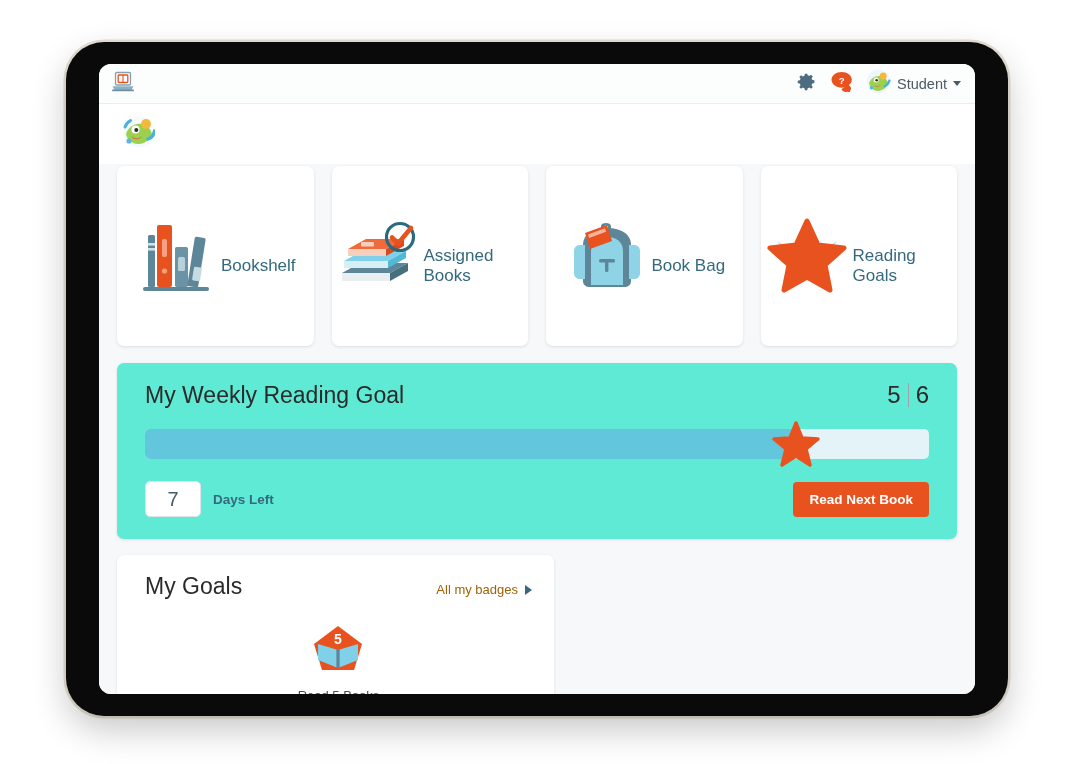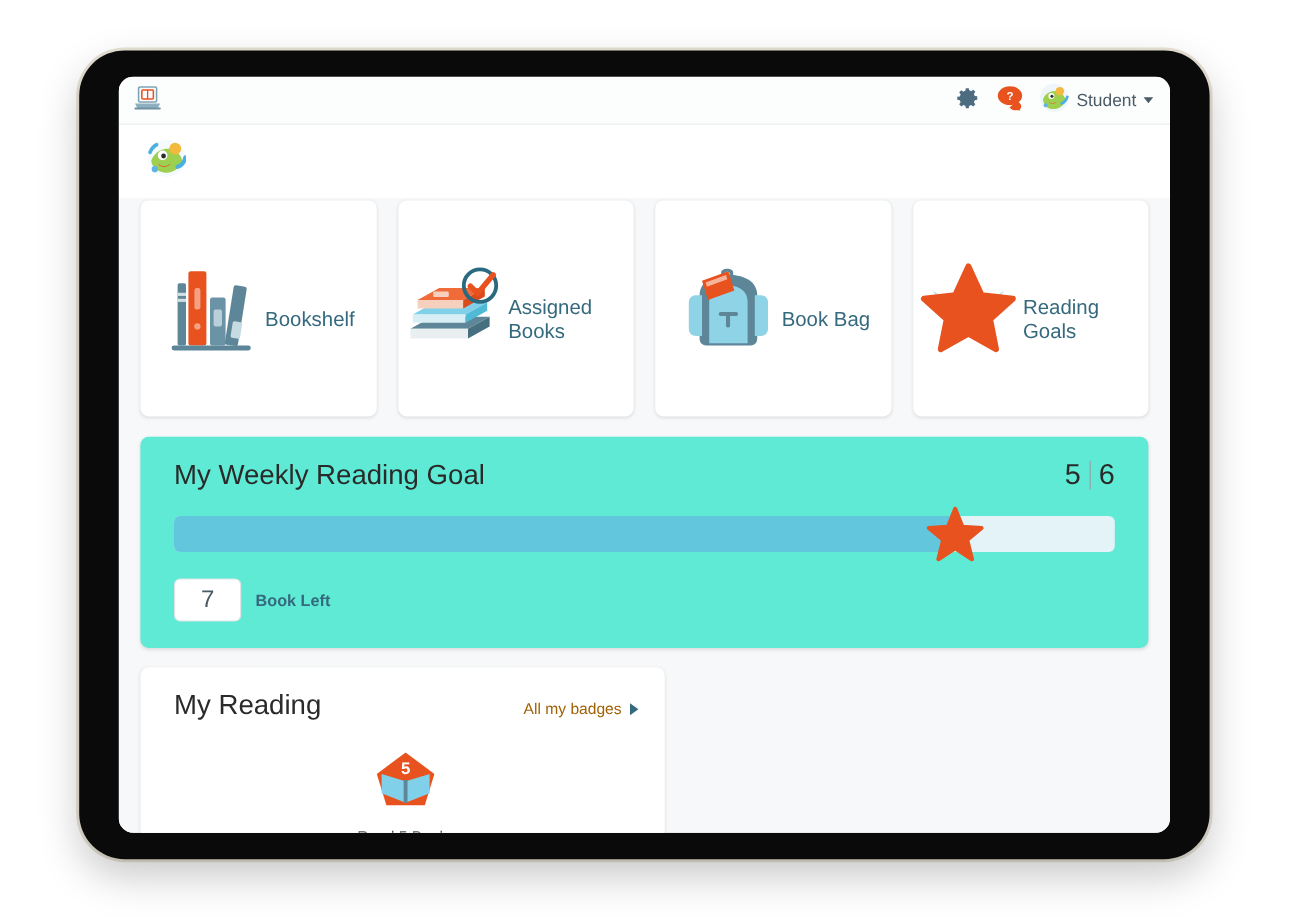--- a/index.html
+++ b/index.html
@@ -439,27 +439,28 @@
           <div id="progress-fill" style="width: 83%;"></div>
           <div id="progress-star" style="left: 83%;">
             <svg width="48" height="48" viewBox="0 0 48 48">
               <path d="M24 3 L30 18 L46 19 L34 29 L38 45 L24 36 L10 45 L14 29 L2 19 L18 18 Z" fill="#e8521f" stroke="#e8521f" stroke-width="3.4" stroke-linejoin="round"></path>
             </svg>
           </div>
         </div>
 
         <div id="goal-footer">
           <div id="days-left-box">7</div>
-          <span id="days-left-label">Book Left</span>
+          <span id="days-left-label">Days Left</span>
+          <button id="read-next-button">Read Next Book</button>
         </div>
       </div>
 
       <div id="badges-panel">
         <div id="badges-head">
-          <span id="badges-title">My Reading</span>
+          <span id="badges-title">My Goals</span>
           <span id="all-badges-link">
             <span>All my badges</span>
             <span class="caret-right"></span>
           </span>
         </div>
 
         <div id="badge-list">
           <div class="badge-item">
             <span>
               <svg width="56" height="56" viewBox="0 0 56 56">

